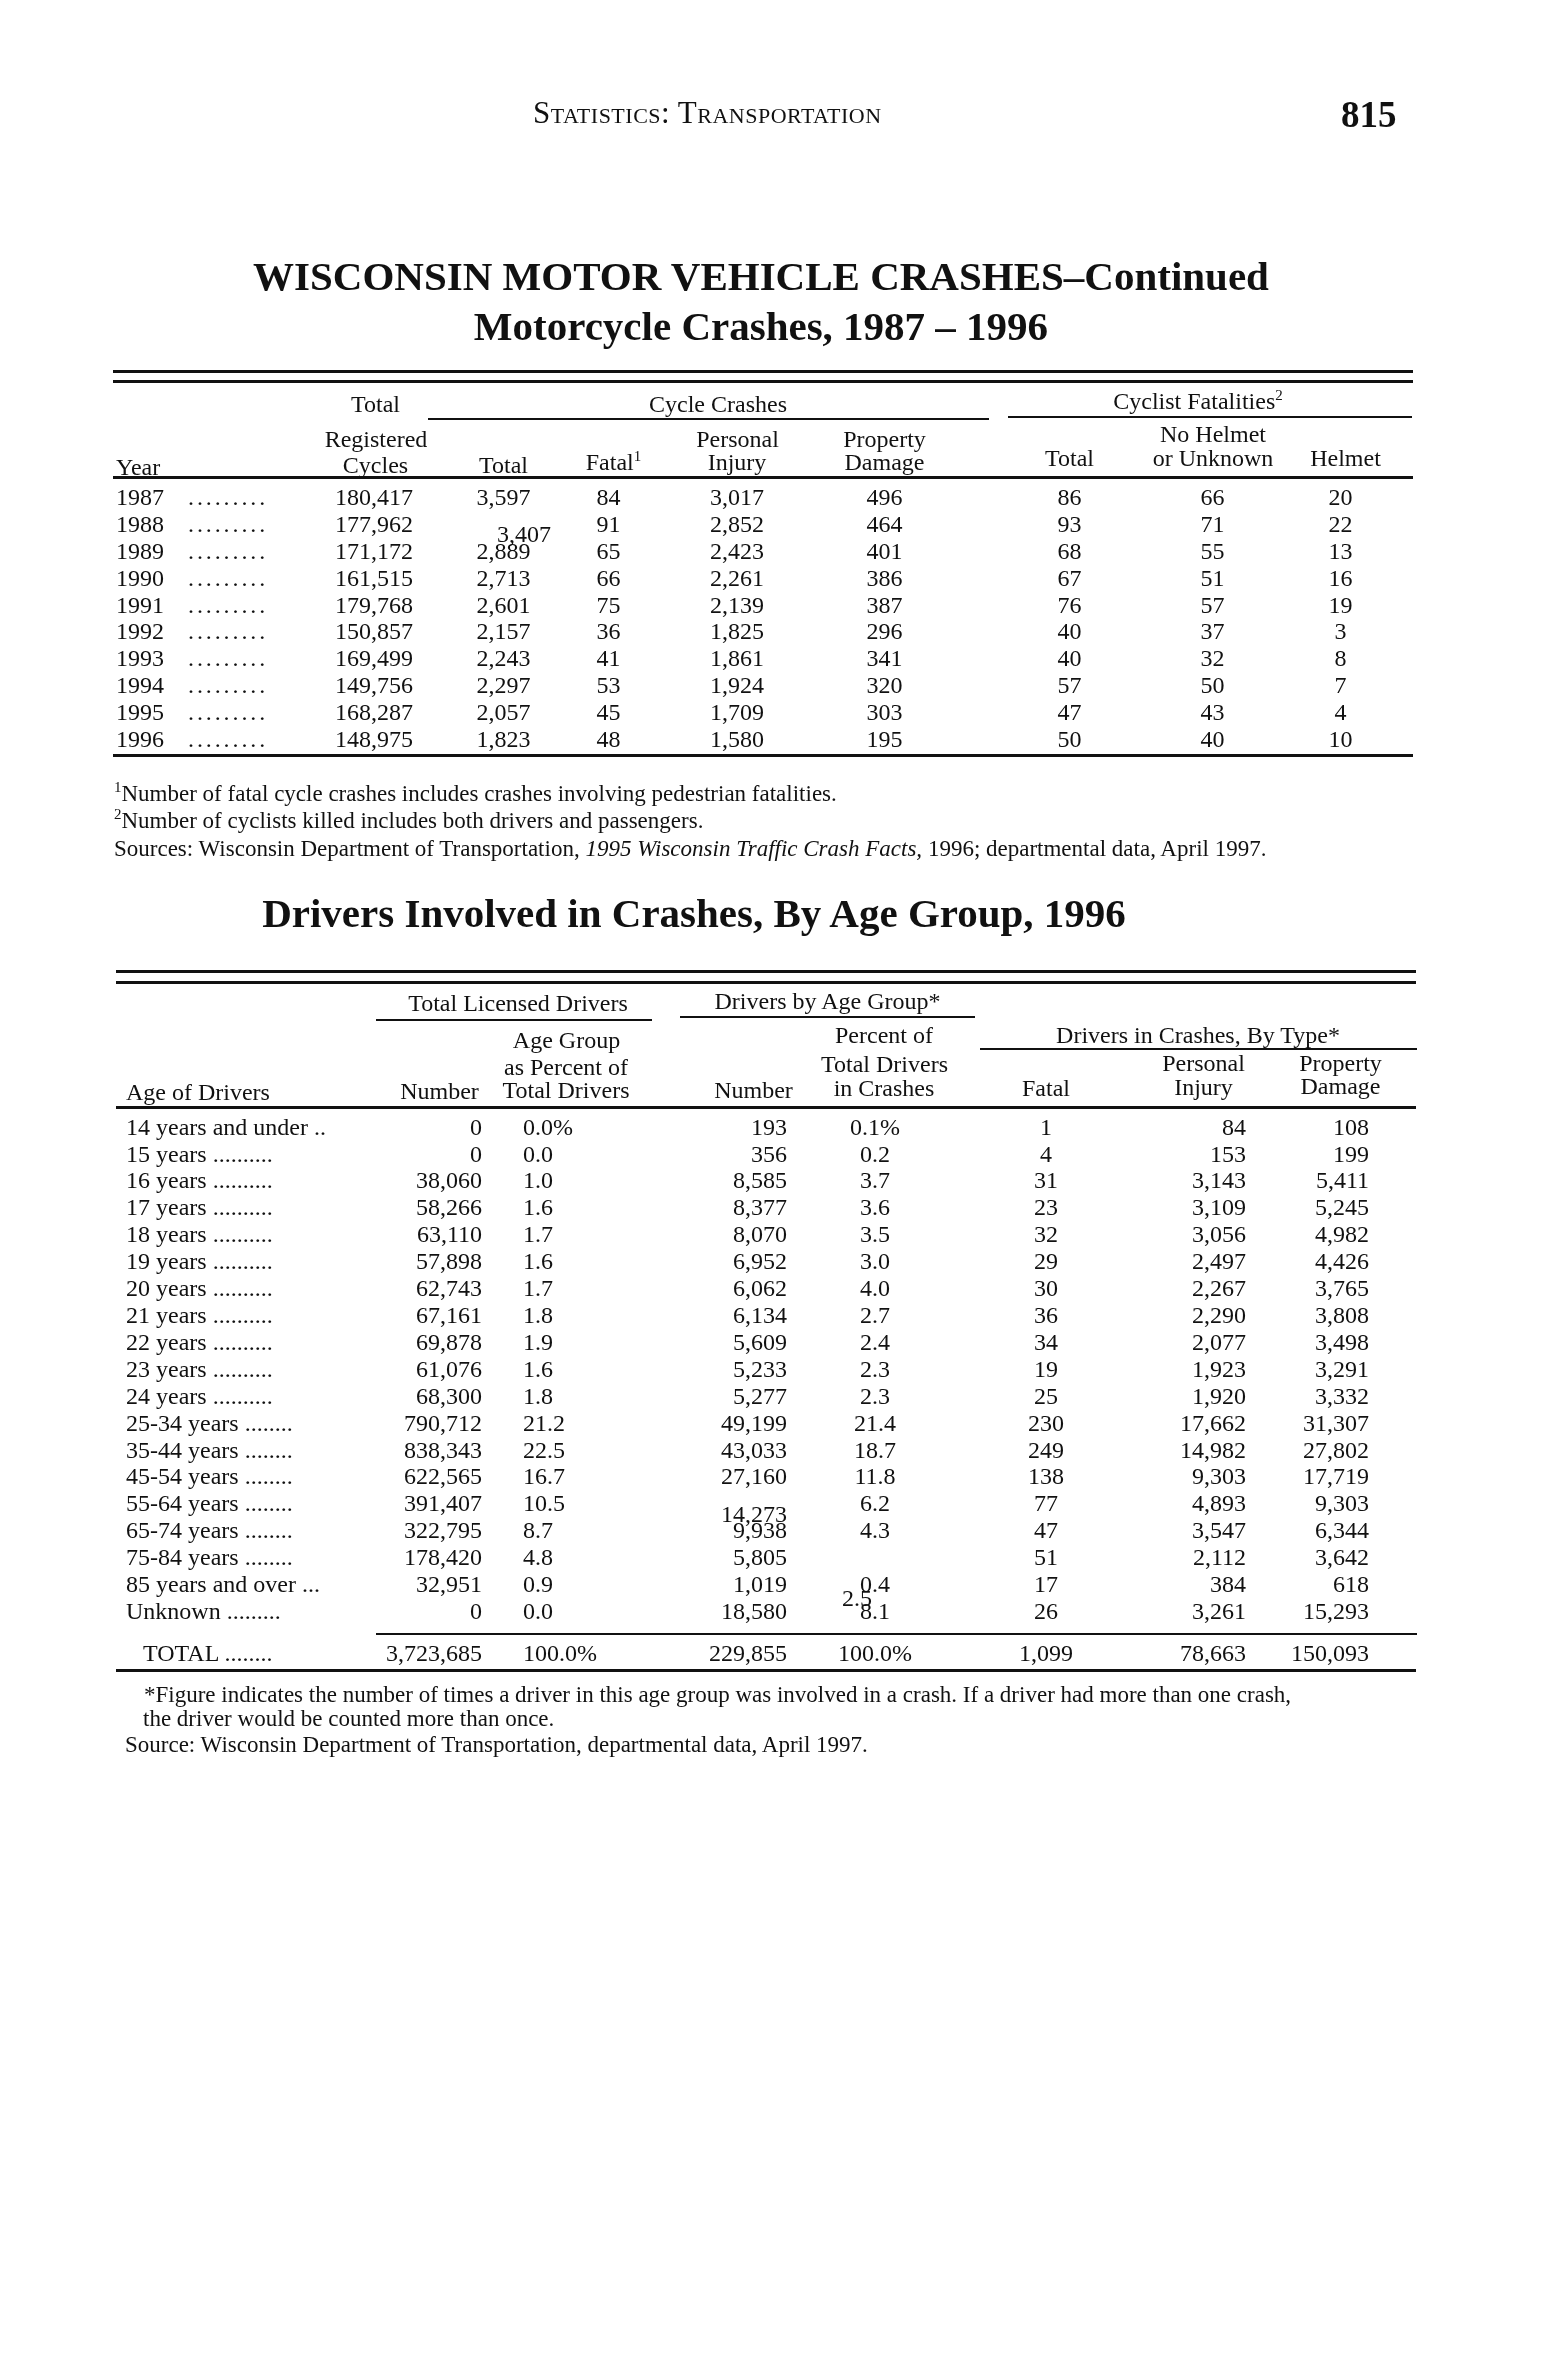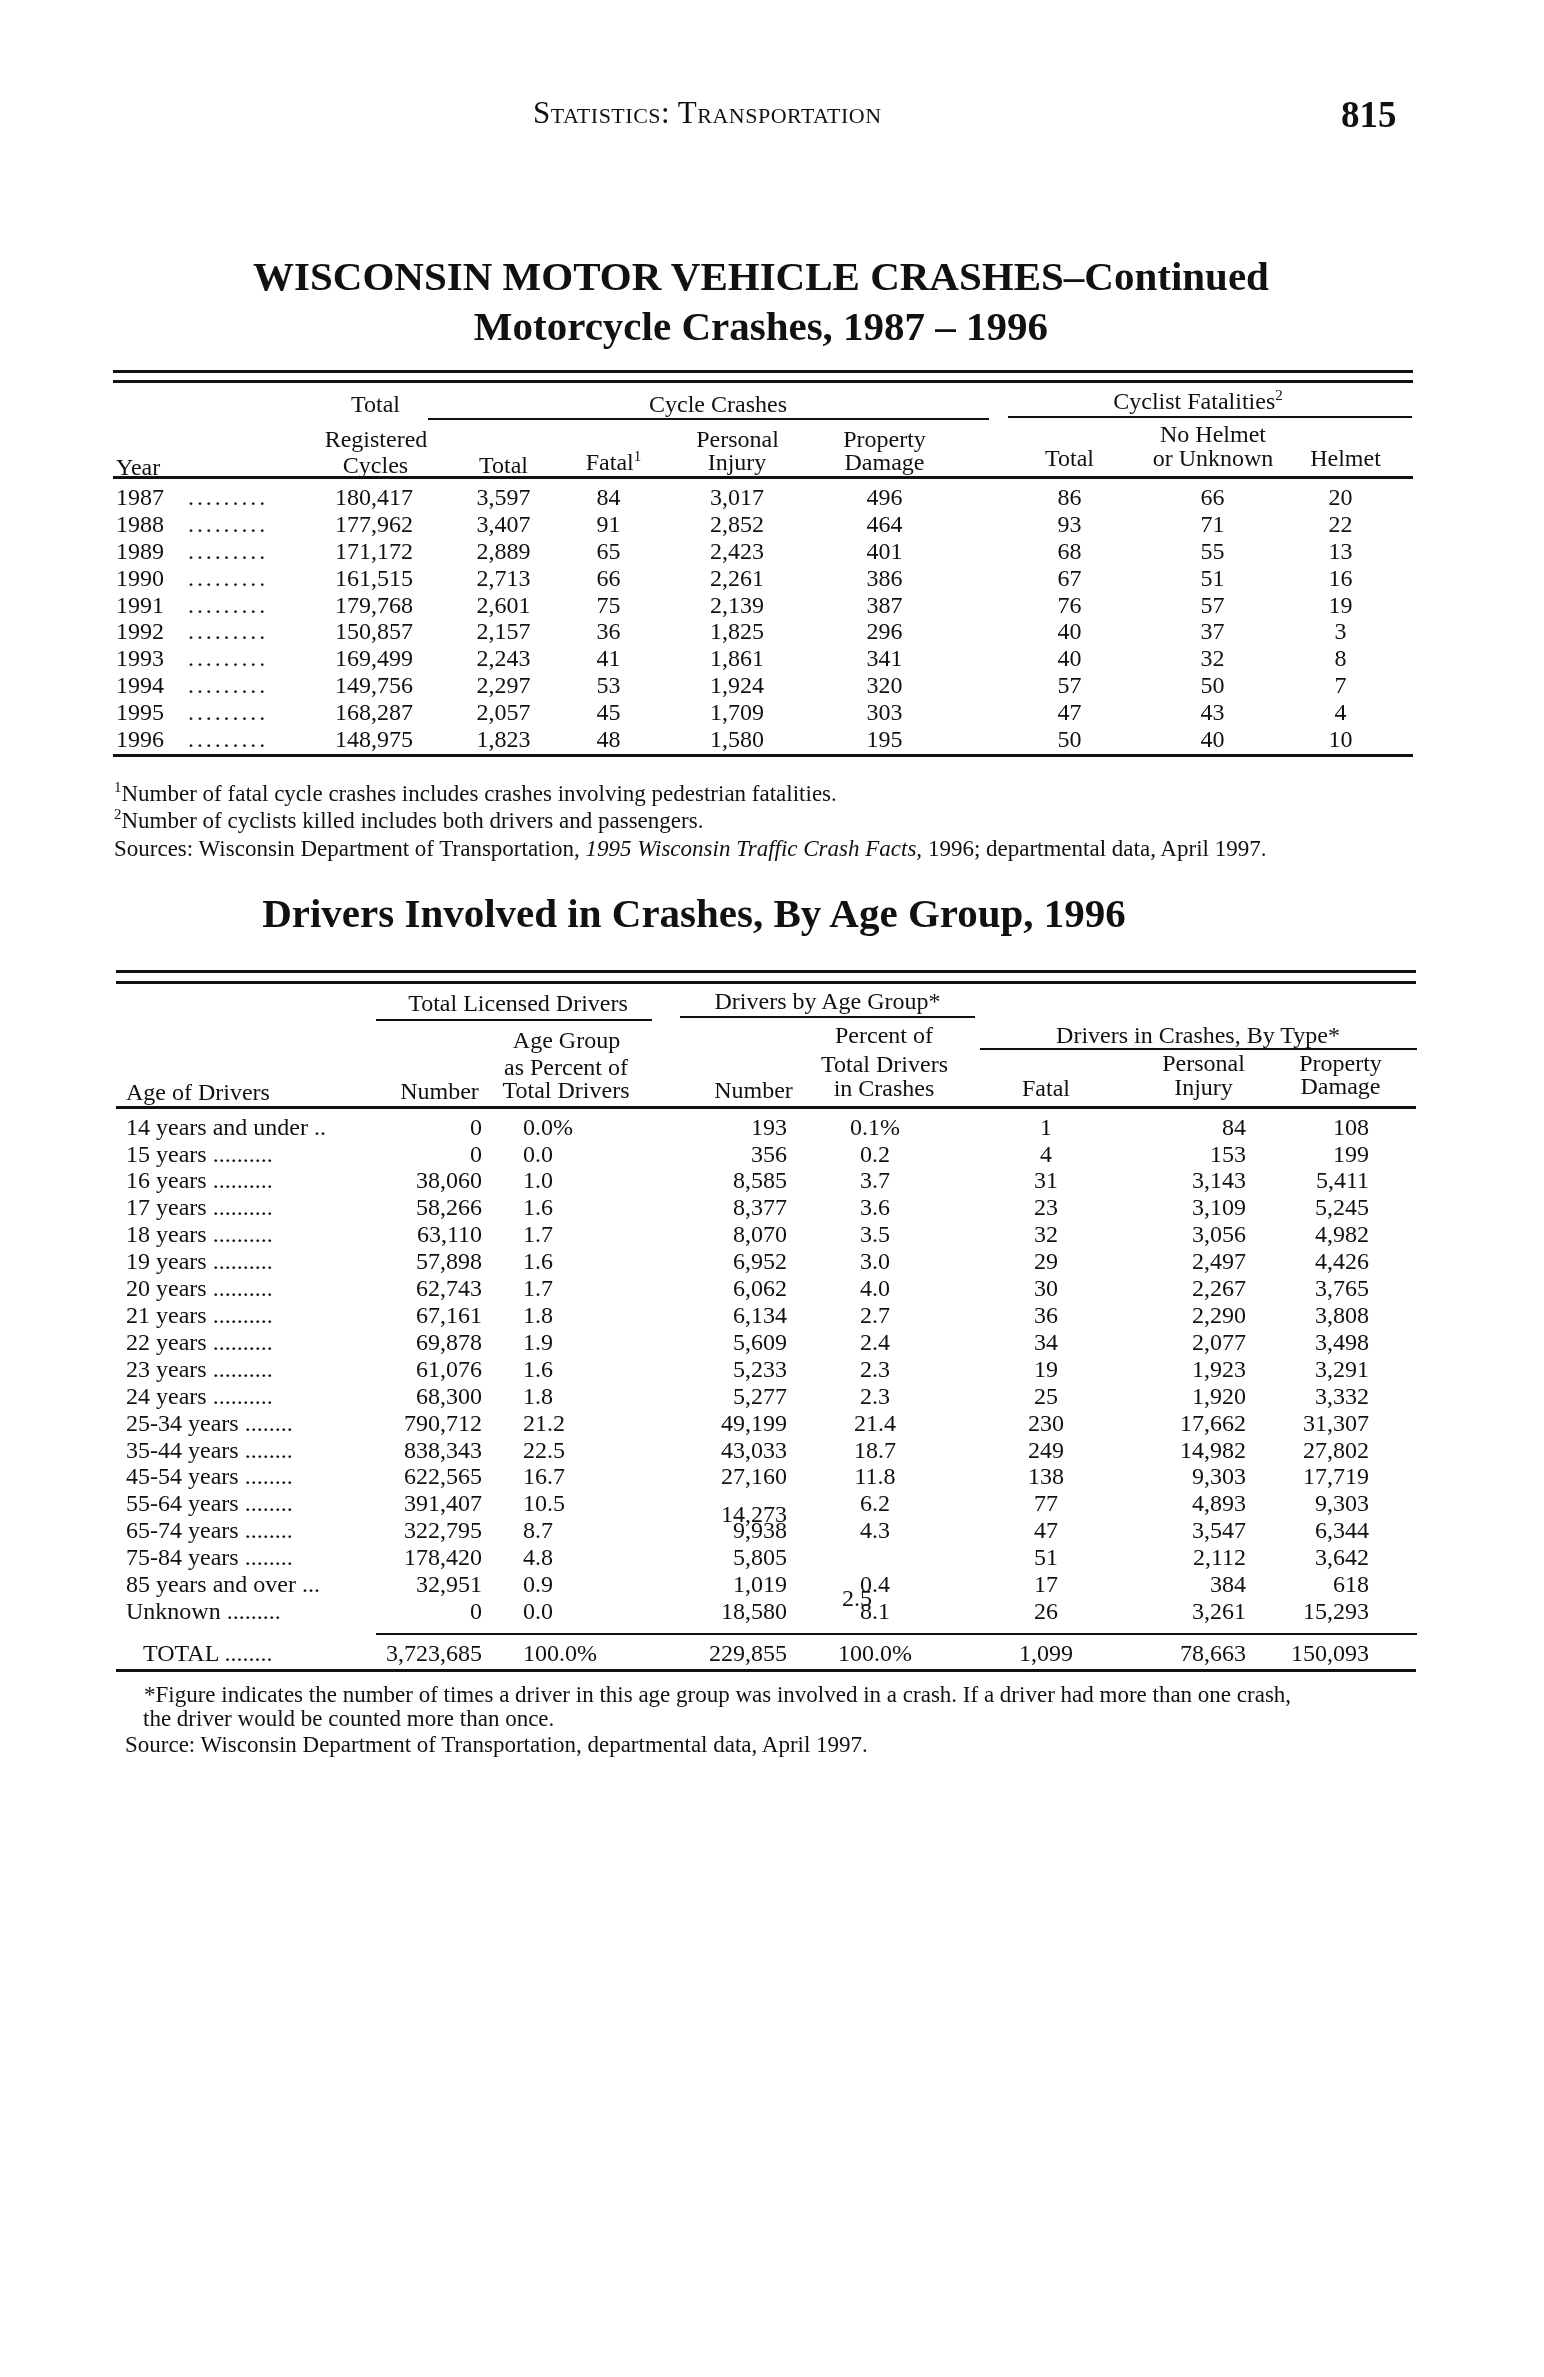--- a/index.html
+++ b/index.html
@@ -74,21 +74,21 @@
         <div class="cell c" style="left: 675px; width: 124px; top: 0px;">3,017</div>
         <div class="cell c" style="left: 818px; width: 133px; top: 0px;">496</div>
         <div class="cell c" style="left: 1022px; width: 95px; top: 0px;">86</div>
         <div class="cell c" style="left: 1165px; width: 95px; top: 0px;">66</div>
         <div class="cell c" style="left: 1293px; width: 95px; top: 0px;">20</div>
         <div class="cell l dots" style="left: 188px; width: 105px; top: 0px;">.........</div>
       </div>
       <div class="row" style="top: 511px;">
         <div class="cell l" style="left: 116px; width: 67px; top: 0px;">1988</div>
         <div class="cell r" style="left: 304px; width: 109px; top: 0px;">177,962</div>
-        <div class="cell c" style="left: 456px; width: 95px; top: 0px;">3,407</div>
+        <div class="cell c" style="left: 456px; width: 95px; top: 10px; text-align: right;">3,407</div>
         <div class="cell c" style="left: 561px; width: 95px; top: 0px;">91</div>
         <div class="cell c" style="left: 675px; width: 124px; top: 0px;">2,852</div>
         <div class="cell c" style="left: 818px; width: 133px; top: 0px;">464</div>
         <div class="cell c" style="left: 1022px; width: 95px; top: 0px;">93</div>
         <div class="cell c" style="left: 1165px; width: 95px; top: 0px;">71</div>
         <div class="cell c" style="left: 1293px; width: 95px; top: 0px;">22</div>
         <div class="cell l dots" style="left: 188px; width: 105px; top: 0px;">.........</div>
       </div>
       <div class="row" style="top: 538px;">
         <div class="cell l" style="left: 116px; width: 67px; top: 0px;">1989</div>

